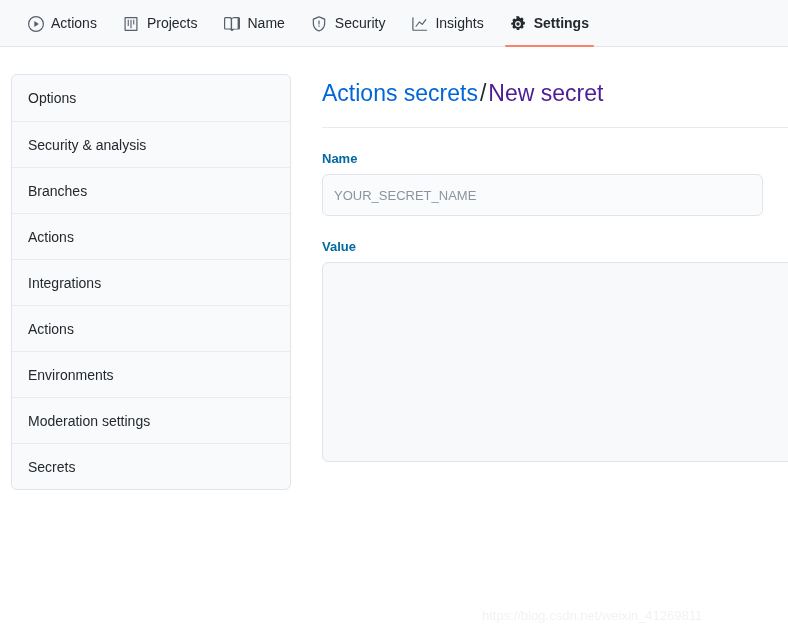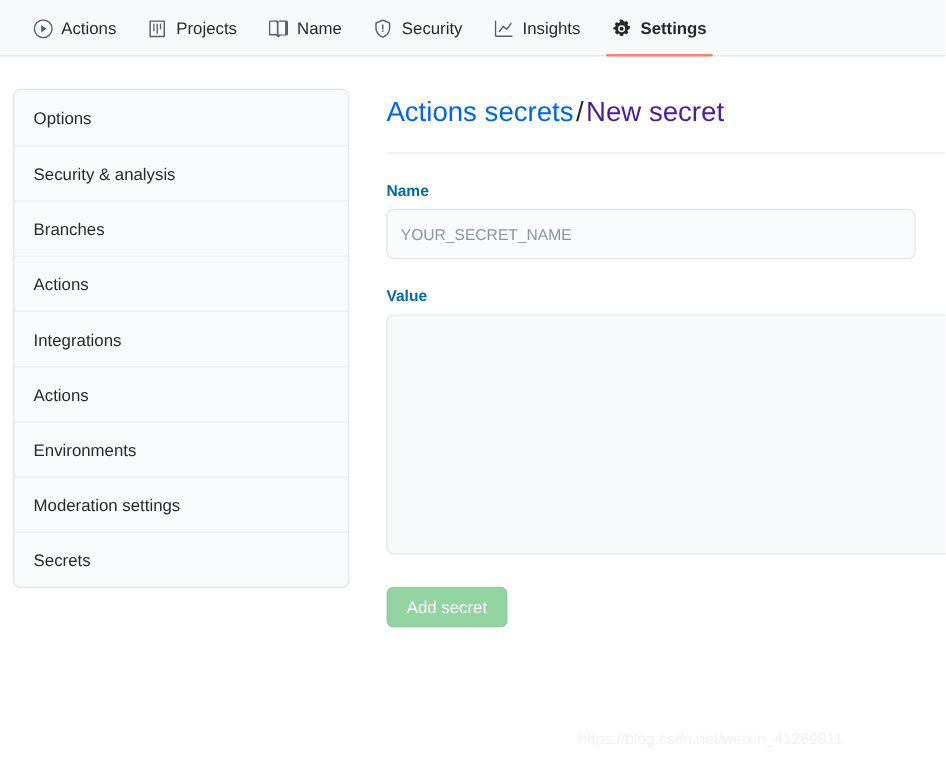--- a/index.html
+++ b/index.html
@@ -295,17 +295,16 @@
     <span class="crumb-link" style="color: rgb(3, 102, 214);">Actions secrets</span><span class="crumb-sep">/</span><span class="crumb-current">New secret</span>
   </h1>
   <div class="title-rule"></div>
 
   <div class="field-label">Name</div>
   <input id="secret-name-input" type="text" placeholder="YOUR_SECRET_NAME" style="">
 
   <div class="field-label">Value</div>
   <textarea id="secret-value-textarea" placeholder="" style=""></textarea>
 
-  <div id="add-secret-button" style="background: rgb(148, 211, 162);">Add secret</div>
 
 </main>
 
 <div id="watermark">https://blog.csdn.net/weixin_41269811</div>
 
 </body></html>

